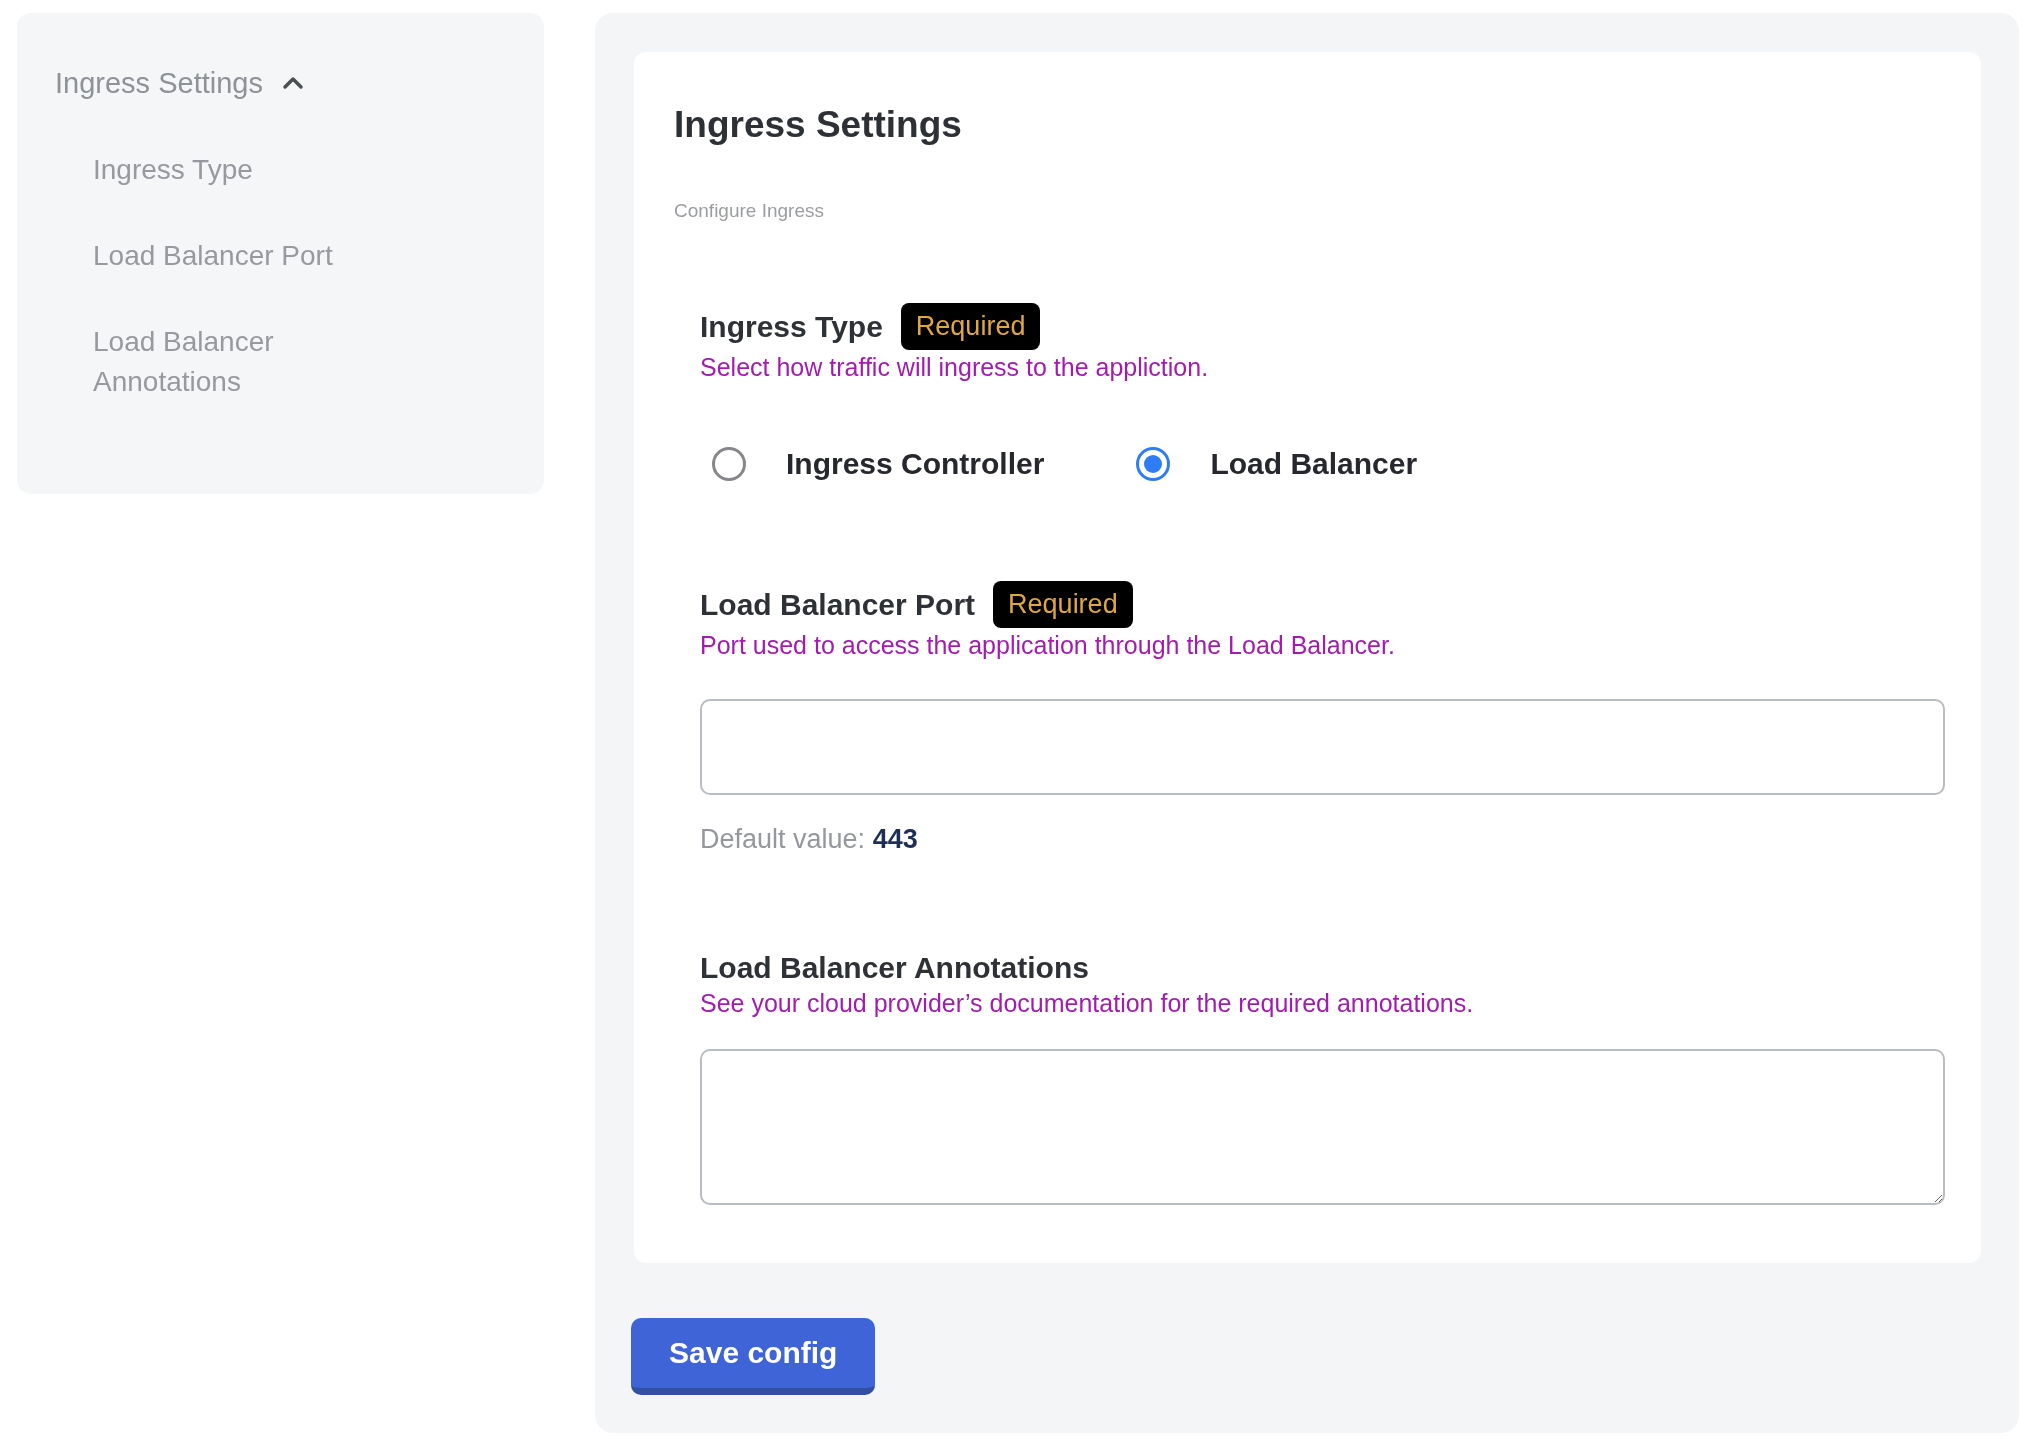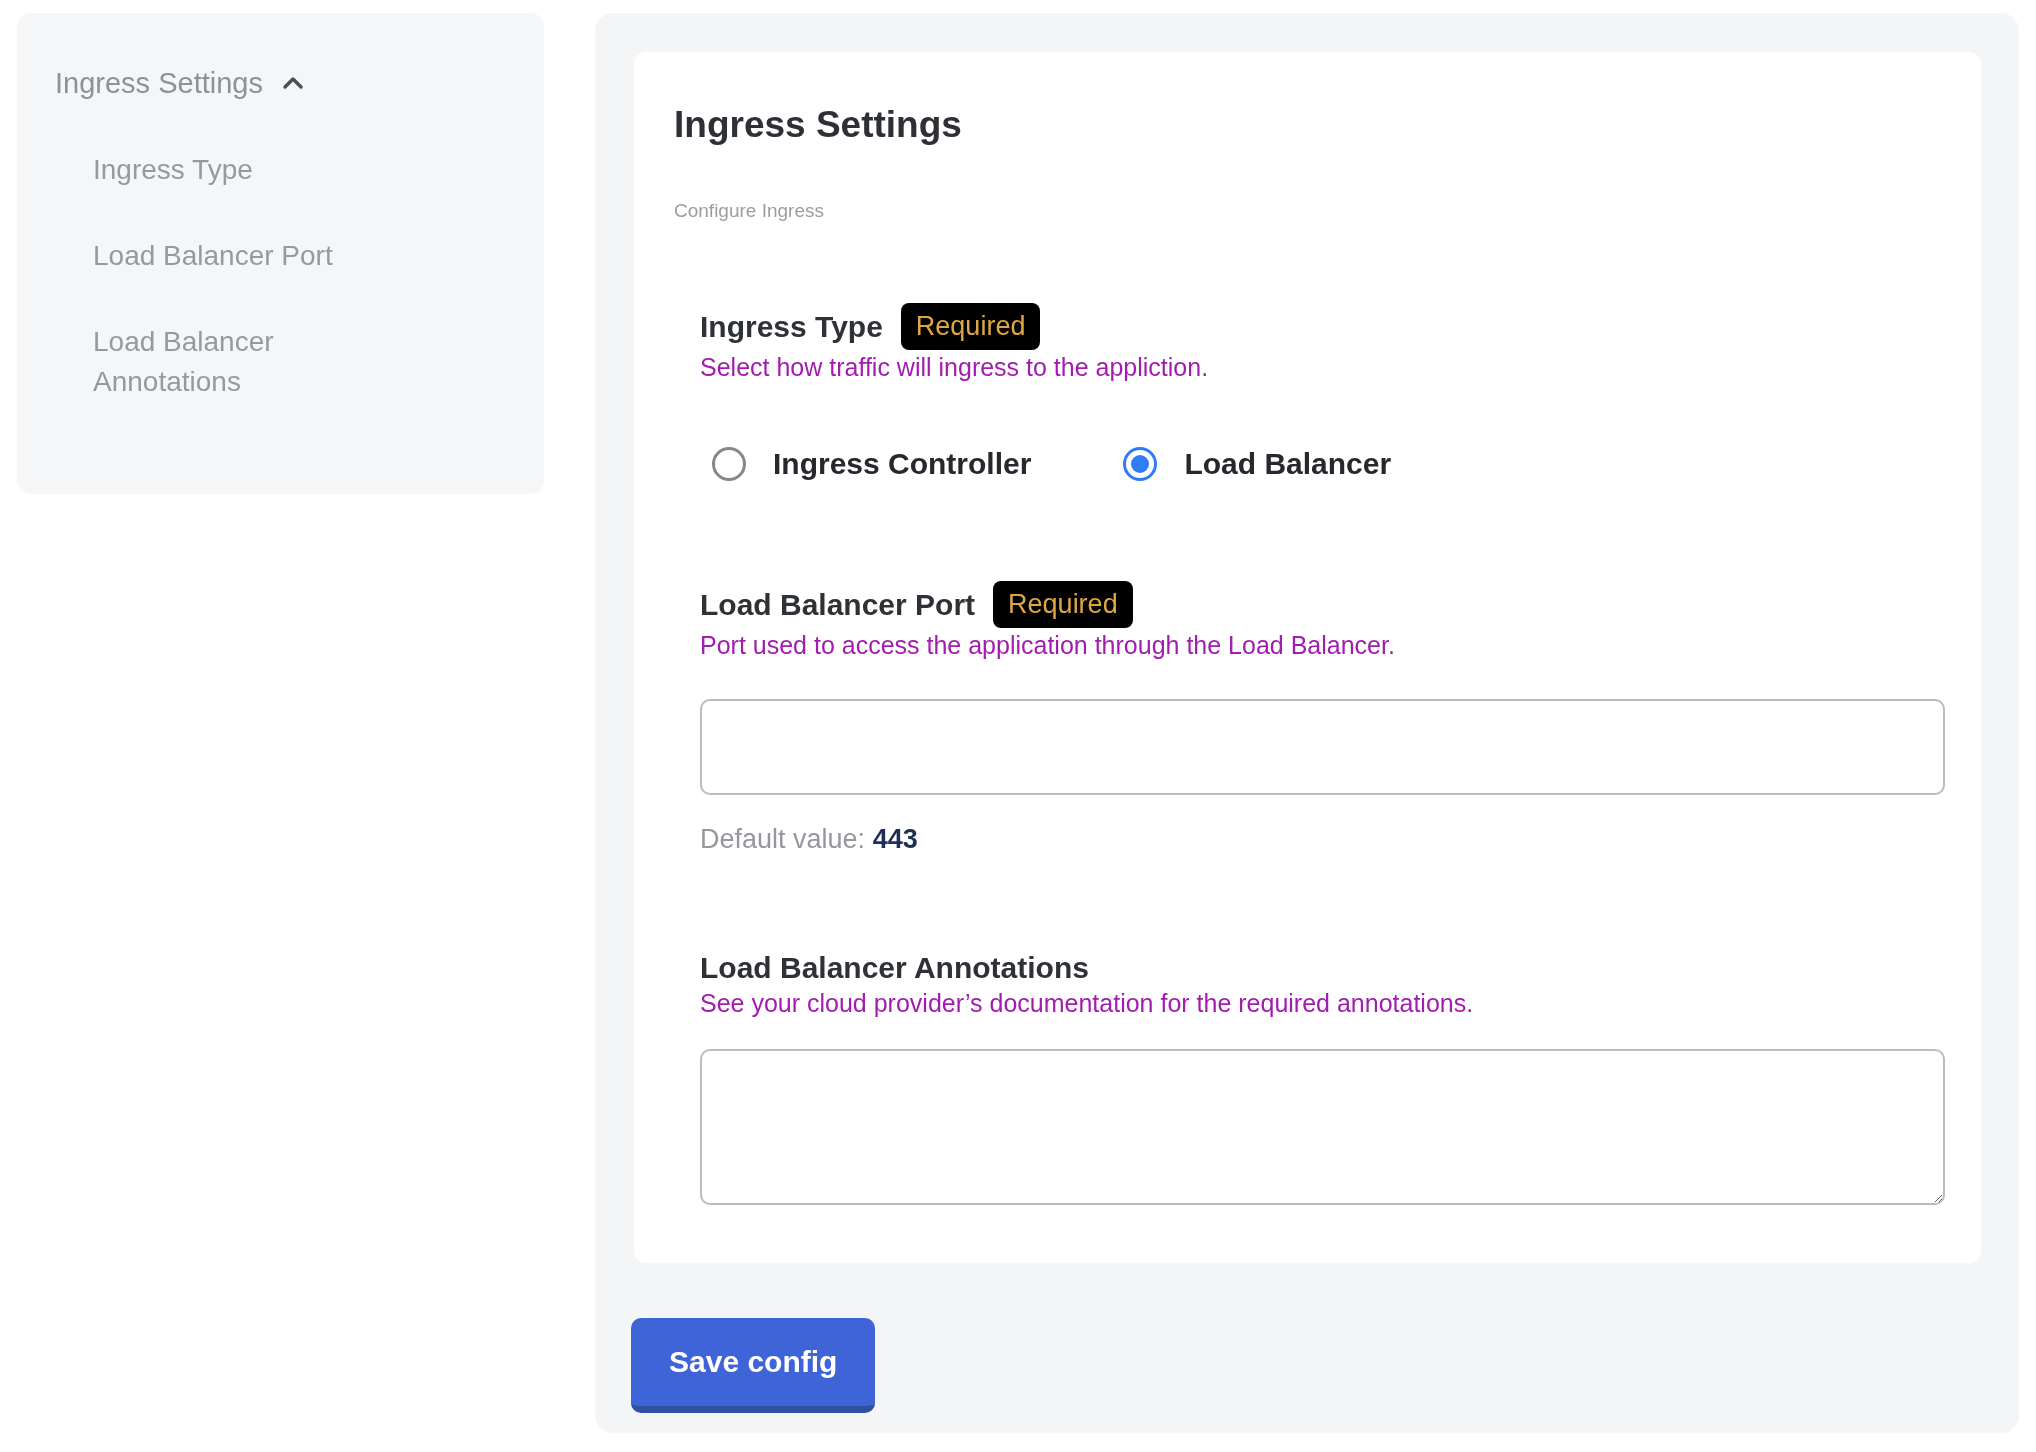--- a/index.html
+++ b/index.html
@@ -32,21 +32,21 @@
   .sec-3 { margin-top:95px; }
 
   .sec-head { display:flex; align-items:center; gap:18px; }
   .sec-label { font-size:30px; line-height:36px; font-weight:600; color:#2e3135; }
   .badge { font-size:27px; line-height:27px; color:#dfa742; background:#000000;
     padding:10px 15px; border-radius:8px; }
   .sec-desc { margin-top:1px; font-size:25px; line-height:32px; color:#a21caf; }
 
   .radio-row { margin-top:64px; display:flex; align-items:center; gap:92px;
     padding-left:12px; }
-  .radio-option { display:flex; align-items:center; gap:27px; cursor:pointer; }
+  .radio-option { display:flex; align-items:center; gap:40px; cursor:pointer; }
   .radio { width:34px; height:34px; border:3px solid #85878b; border-radius:50%;
     background:#fff; display:inline-flex; align-items:center; justify-content:center;
     flex:0 0 auto; }
   .radio .dot { display:none; width:18px; height:18px; border-radius:50%;
     background:#2e7cf6; }
   .radio.checked { border-color:#2e7cf6; }
   .radio.checked .dot { display:block; }
   .radio-label { font-size:30px; font-weight:600; color:#26282d; }
 
   .text-input { display:block; margin-top:38px; width:100%; height:96px;
@@ -54,21 +54,21 @@
     font-size:28px; padding:0 20px; color:#2e3135; outline:none; }
   .default-row { margin-top:28px; font-size:27px; line-height:32px; color:#94979c; }
   .default-val { color:#1d2f55; font-weight:600; }
 
   .annot-area { display:block; margin-top:30px; width:100%; height:156px;
     border:2px solid #b9bcc0; border-radius:10px; background:#fff;
     font-size:28px; padding:14px 20px; color:#2e3135; outline:none;
     font-family:"Liberation Sans", sans-serif; resize:both; }
 
   
-  .save-btn { position:absolute; left:36px; top:1305px; height:95px;
+  .save-btn { position:absolute; left:36px; top:1305px; height:77px;
     padding:0 38px; background:#3f64d8; border:none;
     border-bottom:7px solid #31509f; border-radius:10px;
     color:#ffffff; font-size:30px; font-weight:bold;
     font-family:"Liberation Sans", sans-serif; cursor:pointer; }
 </style>
 </head>
 <body>
 
 <div class="stage">
 

